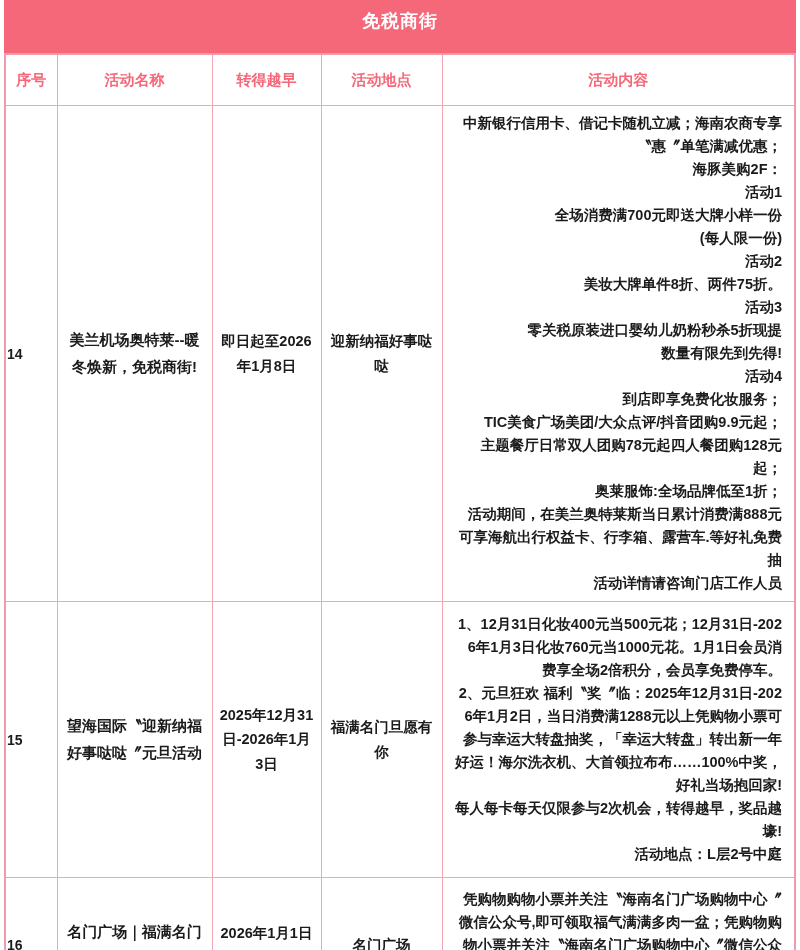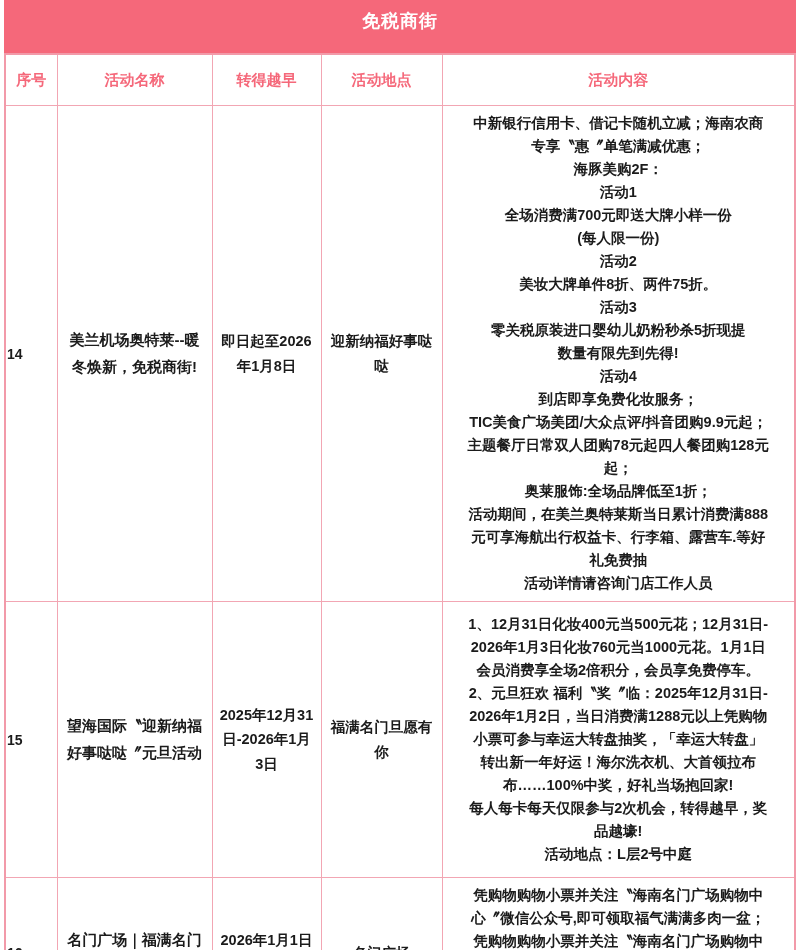--- a/index.html
+++ b/index.html
@@ -66,25 +66,25 @@
     padding: 0 6px;
   }
   td.time-cell, td.loc-cell {
     text-align: center;
     font-size: 14.5px;
     font-weight: 600;
     line-height: 1.7;
     padding: 0 6px;
   }
   td.content-cell {
-    text-align: center;
+    text-align: right;
     font-size: 14.5px;
     font-weight: 600;
     line-height: 23px;
-    padding: 6px 24px;
+    padding: 6px 12px;
     white-space: pre-line;
   }
 </style>
 </head>
 <body>
 
 <div class="sheet">
   <div class="title-bar">免税商街</div>
 
   <table class="promo">

